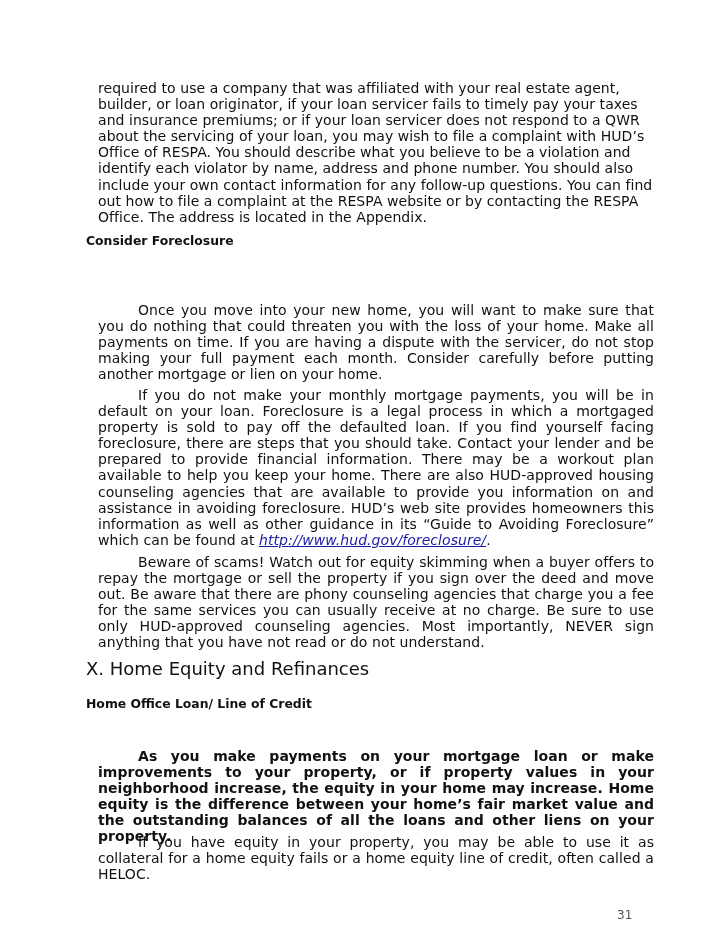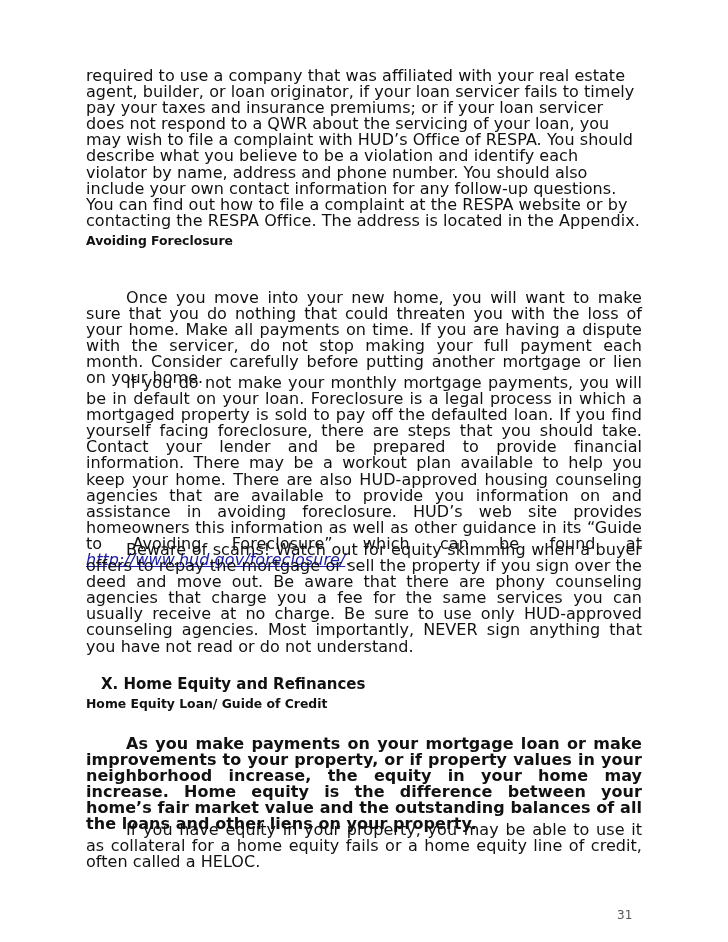--- a/index.html
+++ b/index.html
@@ -15,43 +15,43 @@
       font-family: "DejaVu Sans", sans-serif;
       color: #111111;
     }
     .page {
       position: absolute;
       left: 86px;
       top: 68px;
       width: 556px;
     }
     .p {
-      font-size: 16px;
+      font-size: 14px;
       line-height: 16.1px;
-      margin: 0;
+      margin: 12px;
       text-align: justify;
       letter-spacing: 0.05px;
     }
     .p.first {
       text-align: left;
     }
     .indent {
       text-indent: 40px;
     }
     .h-sub {
       font-weight: bold;
       font-size: 12.4px;
       line-height: 16px;
       margin: 0;
     }
     .h-section {
-      font-weight: bold;
-      font-size: 15px;
+      font-weight: normal;
+      font-size: 18px;
       line-height: 18px;
-      margin: 15px;
+      margin: 0;
     }
     a.link {
       color: #1a1aa6;
       text-decoration: underline;
       font-style: italic;
     }
     .page-num {
       position: absolute;
       left: 617px;
       top: 908px;
@@ -61,31 +61,31 @@
     }
     .abs { position: absolute; left: 0; width: 556px; }
   </style>
 </head>
 <body>
 
 <div class="page">
 
   <p class="p first abs" style="top:0px;">required to use a company that was affiliated with your real estate agent, builder, or loan originator, if your loan servicer fails to timely pay your taxes and insurance premiums; or if your loan servicer does not respond to a QWR about the servicing of your loan, you may wish to file a complaint with HUD’s Office of RESPA.  You should describe what you believe to be a violation and identify each violator by name, address and phone number.  You should also include your own contact information for any follow-up questions.  You can find out how to file a complaint at the RESPA website or by contacting the RESPA Office.  The address is located in the Appendix.</p>
 
-  <h3 class="h-sub abs" style="top:165px;">Avoiding Foreclosure</h3>
+  <h3 class="h-sub abs" style="top:165px;">Consider Foreclosure</h3>
 
   <p class="p indent abs" style="top:222px;">Once you move into your new home, you will want to make sure that you do nothing that could threaten you with the loss of your home.  Make all payments on time.  If you are having a dispute with the servicer, do not stop making your full payment each month.  Consider carefully before putting another mortgage or lien on your home.</p>
 
   <p class="p indent abs" style="top:307px;"><span>If you do not make your monthly mortgage payments, you will be in default on your loan.  Foreclosure is a legal process in which a mortgaged property is sold to pay off the defaulted loan.  If you find yourself facing foreclosure, there are steps that you should take.  Contact your lender and be prepared to provide financial information.  There may be a workout plan available to help you keep your home.  There are also HUD-approved housing counseling agencies that are available to provide you information on and assistance in avoiding foreclosure.  HUD’s web site provides homeowners this information as well as other guidance in its “Guide to Avoiding Foreclosure” which can be found at </span><a class="link" href="#">http://www.hud.gov/foreclosure/</a><span>.</span></p>
 
   <p class="p indent abs" style="top:474px;">Beware of scams!  Watch out for equity skimming when a buyer offers to repay the mortgage or sell the property if you sign over the deed and move out.  Be aware that there are phony counseling agencies that charge you a fee for the same services you can usually receive at no charge.  Be sure to use only HUD-approved counseling agencies.  Most importantly, NEVER sign anything that you have not read or do not understand.</p>
 
   <h2 class="h-section abs" style="top:592px;">X.  Home Equity and Refinances</h2>
 
-  <h3 class="h-sub abs" style="top:628px;">Home Equity Loan/ Guide of Credit</h3>
+  <h3 class="h-sub abs" style="top:628px;">Home Office Loan/ Line of Credit</h3>
 
   <p class="p indent abs" style="top:668px;font-weight:bold;">As you make payments on your mortgage loan or make improvements to your property, or if property values in your neighborhood increase, the equity in your home may increase.  Home equity is the difference between your home’s fair market value and the outstanding balances of all the loans and other liens on your property.</p>
 
   <p class="p indent abs" style="top:754px;">If you have equity in your property, you may be able to use it as collateral for a home equity fails or a home equity line of credit, often called a HELOC.</p>
 
 </div>
 
 <div class="page-num">31</div>
 
 </body></html>

